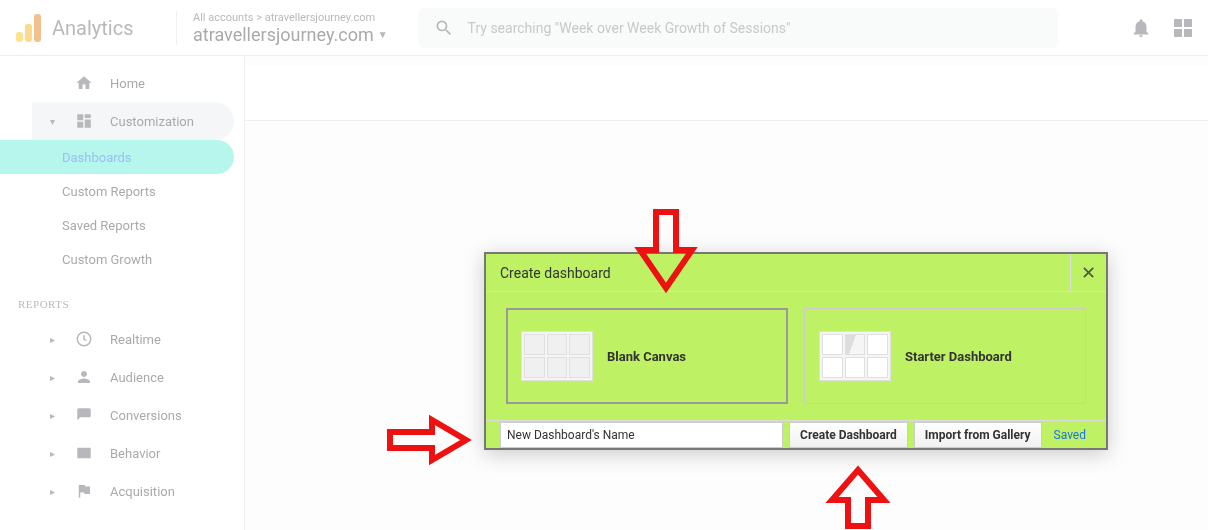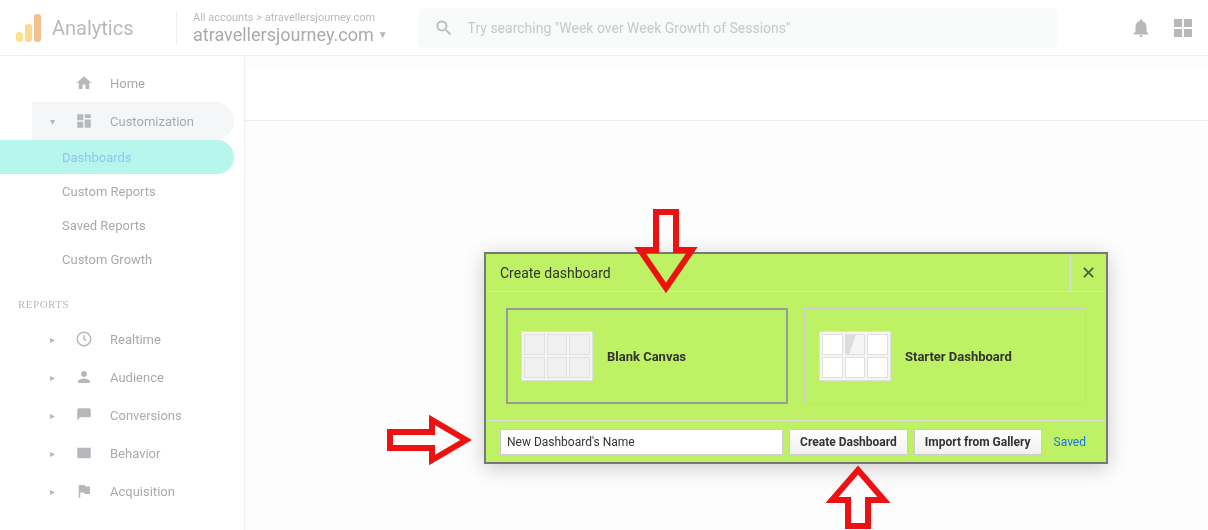--- a/index.html
+++ b/index.html
@@ -40,21 +40,21 @@
   .d-header { height:38px; border-bottom:1px solid #ddd; display:flex; align-items:center; padding:0 14px; font-size:14px; color:#333; }
   .d-close { margin-left:auto; border-left:1px solid #ddd; width:36px; height:38px; display:flex; align-items:center; justify-content:center; cursor:pointer; font-size:18px; color:#555; margin-right:-14px; }
   .d-body { padding:16px 20px; display:flex; gap:16px; }
   .template { flex:1; border:1px solid #ccc; height:96px; display:flex; align-items:center; padding:0 14px; gap:14px; cursor:pointer; }
   .template.selected { box-shadow: inset 0 0 0 1px #999; border-color:#999; }
   .tmpl-thumb { width:72px; height:50px; background:#f5f5f5; border:1px solid #e0e0e0; display:grid; grid-template-columns:repeat(3,1fr); grid-template-rows:repeat(2,1fr); gap:2px; padding:2px; }
   .tmpl-thumb div { background:#fff; border:1px solid #e0e0e0; }
   .tmpl-thumb.blank div { background:#f0f0f0; }
   .tmpl-thumb.filled div:nth-child(2){ background:linear-gradient(110deg,#ddd 40%,transparent 40%); }
   .tmpl-label { font-size:13px; font-weight:bold; color:#333; }
-  .d-footer { height:42px; border-top:1px solid #ddd; display:flex; align-items:center; padding:0 14px; gap:6px; }
+  .d-footer { height:28px; border-top:1px solid #ddd; display:flex; align-items:center; padding:0 14px; gap:6px; }
   .name-input { flex:1; height:26px; border:1px solid #ccc; padding:0 6px; font-size:12px; color:#333; }
   .btn { height:26px; border:1px solid #ccc; background:linear-gradient(#fff,#f1f1f1); padding:0 10px; font-size:12px; font-weight:bold; color:#333; cursor:pointer; }
   .link-btn { color:#1a73e8; font-size:12px; background:none; border:none; padding:0 6px; cursor:pointer; }
 
   .arrow-annot { position:absolute; pointer-events:none; }
   .arrow-annot svg { overflow:visible; }
 </style>
 </head>
 <body>
 

